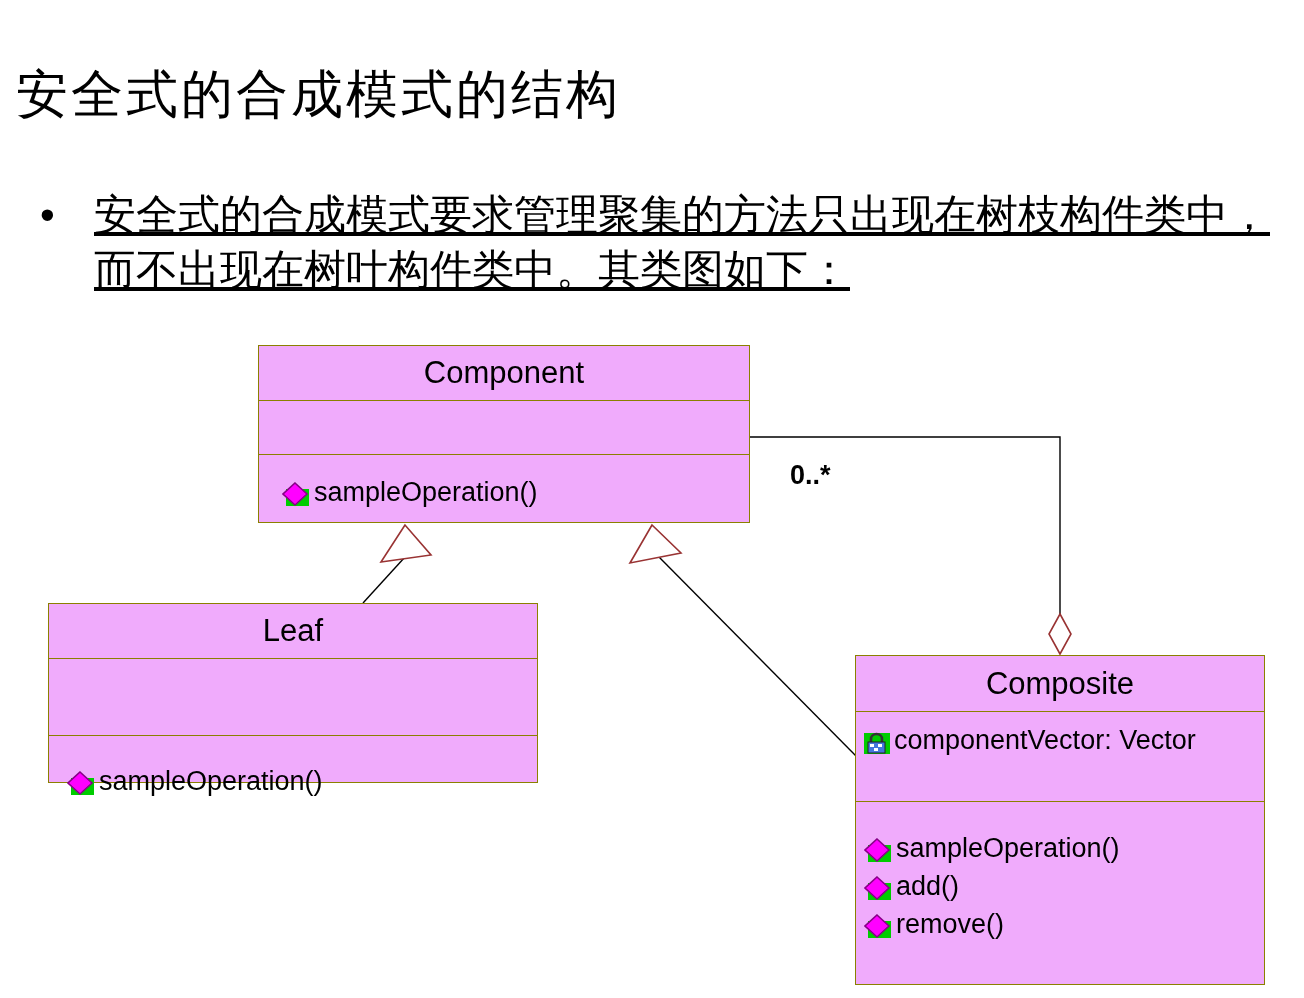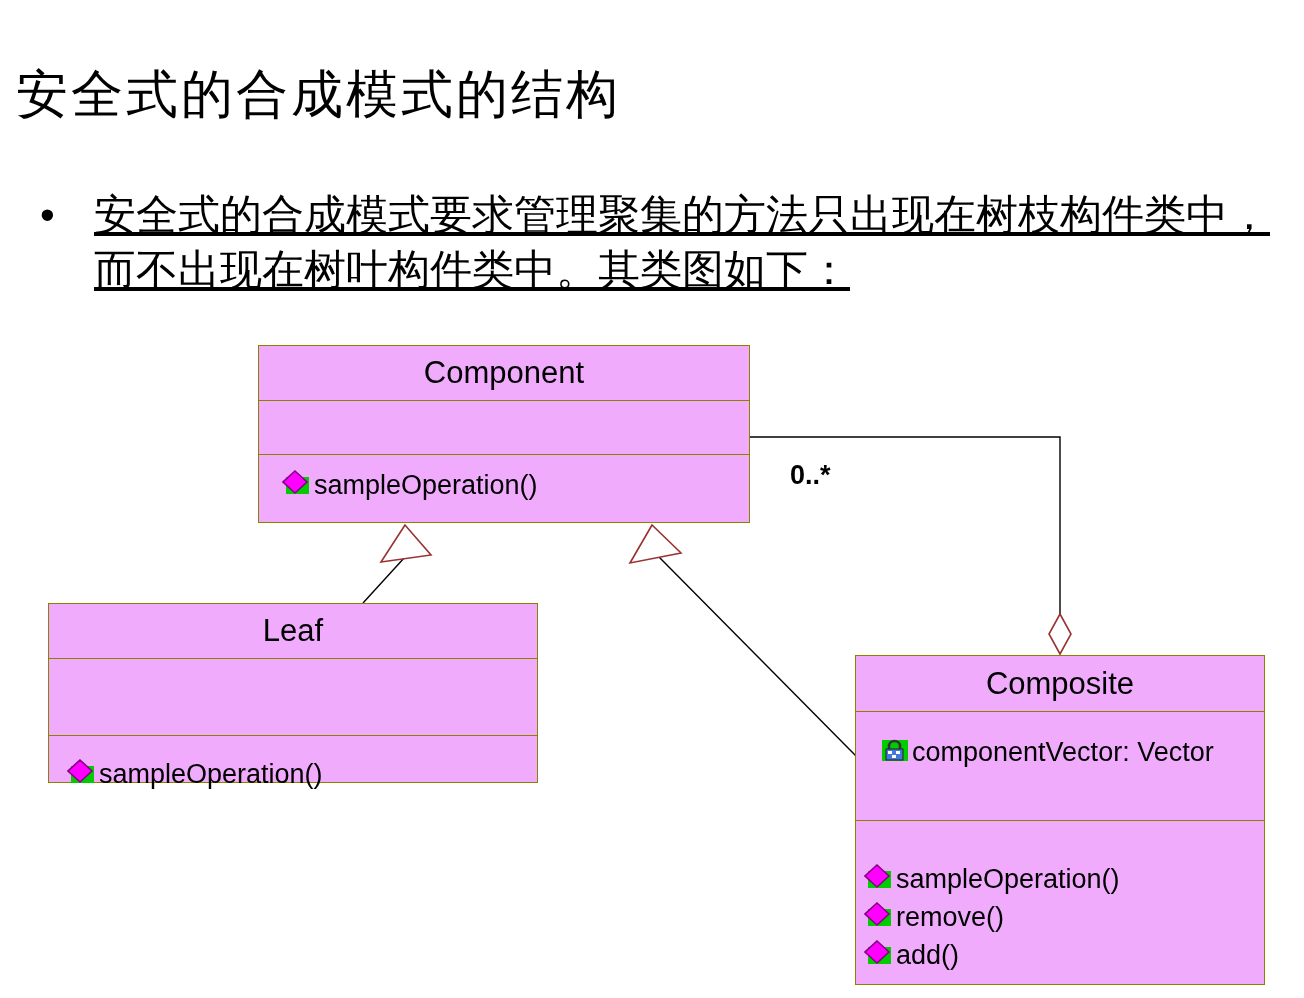--- a/index.html
+++ b/index.html
@@ -25,36 +25,36 @@
   .uml-class{
     position:absolute;background:#f0abfc;border:1.6px solid #8b8000;
     box-sizing:border-box;display:flex;flex-direction:column;
   }
   .uml-name{
     border-bottom:1.6px solid #8b8000;display:flex;align-items:center;
     justify-content:center;font-size:31px;box-sizing:border-box;flex:none;
   }
   .uml-attrs{border-bottom:1.6px solid #8b8000;box-sizing:border-box;flex:none;}
   .uml-ops{flex:1;display:flex;flex-direction:column;justify-content:center;box-sizing:border-box;}
-  .member{display:flex;align-items:flex-start;font-size:27px;height:38px;}
+  .member{display:flex;align-items:flex-end;font-size:27px;height:38px;}
   .member .micon{width:30px;height:26px;margin-right:2px;flex:none;}
 
   .class-component{left:258px;top:345px;width:492px;height:178px;}
   .class-component .uml-name{height:55px;}
   .class-component .uml-attrs{height:54px;}
   .class-component .uml-ops{padding-left:23px;}
 
   .class-leaf{left:48px;top:603px;width:490px;height:180px;gap:23px;}
   .class-leaf .uml-name{height:55px;}
   .class-leaf .uml-attrs{height:54px;}
   .class-leaf .uml-ops{padding-left:18px;}
 
-  .class-composite{left:855px;top:655px;width:410px;height:330px;gap:19px;}
+  .class-composite{left:855px;top:655px;width:410px;height:330px;}
   .class-composite .uml-name{height:56px;}
-  .class-composite .uml-attrs{height:90px;padding:6px 0 0 24px;}
+  .class-composite .uml-attrs{height:90px;padding:6px 0 0 6px;}
   .class-composite .uml-ops{justify-content:flex-start;padding:24px 0 0 8px;}
 
   .multiplicity{
     position:absolute;left:790px;top:460px;font-size:27px;font-weight:bold;
   }
 </style>
 </head>
 <body>
 
 <svg width="0" height="0" style="position:absolute" aria-hidden="true">
@@ -137,27 +137,27 @@
         <div class="member">
           <svg class="micon">
               <use href="#icon-op"></use>
             </svg>
           <span>sampleOperation()</span>
         </div>
         <div class="member">
           <svg class="micon">
               <use href="#icon-op"></use>
             </svg>
-          <span>remove()</span>
+          <span>add()</span>
         </div>
         <div class="member">
           <svg class="micon">
               <use href="#icon-op"></use>
             </svg>
-          <span>add()</span>
+          <span>remove()</span>
         </div>
       </div>
     </div>
 
     <div class="multiplicity">0..*</div>
 
   </div>
 </div>
 
 </body></html>

